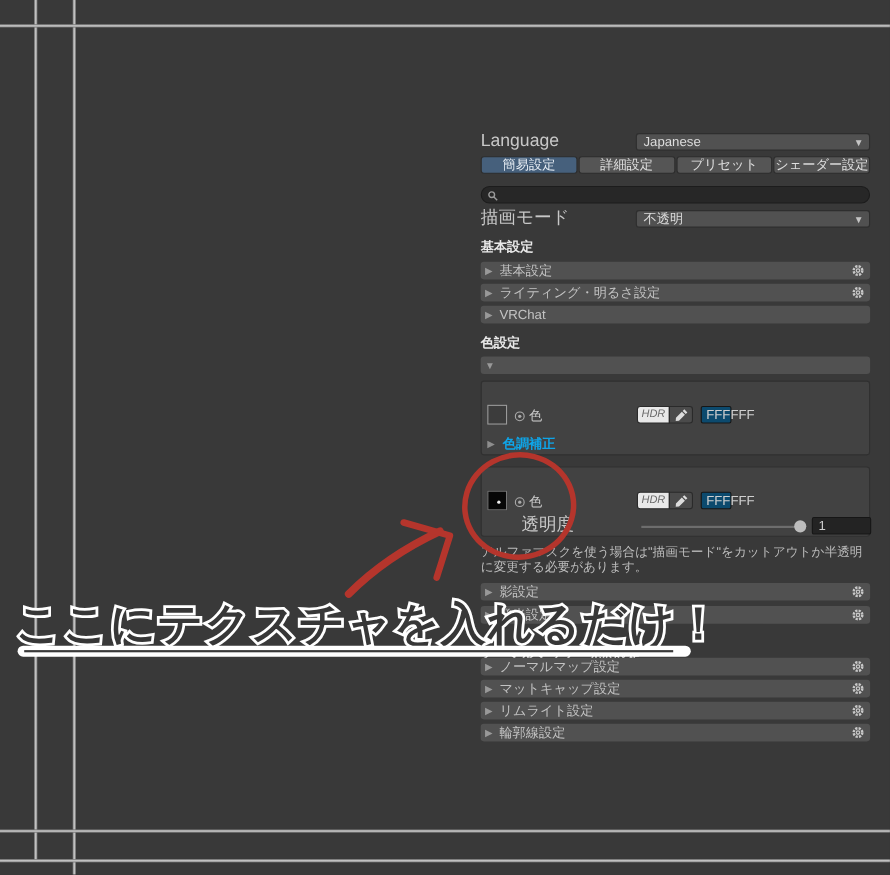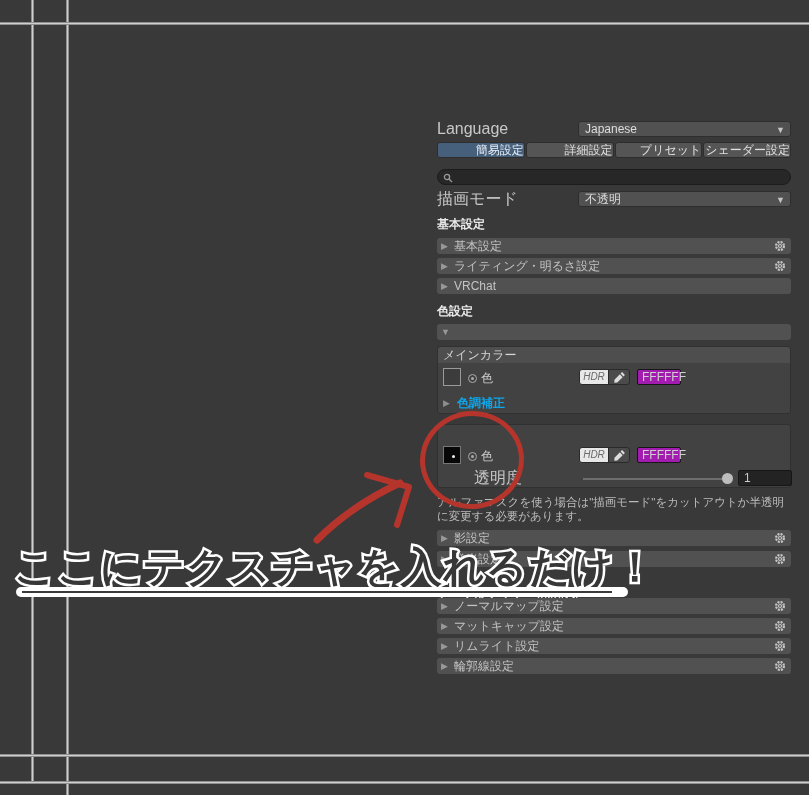--- a/index.html
+++ b/index.html
@@ -29,21 +29,21 @@
     background:#515151;border:1px solid #2e2e2e;border-radius:3px;
     color:#dddddd;line-height:14px;padding-left:6px;font-size:12px;
   }
   .dropdown .dd-arrow{
     position:absolute;right:5px;top:1px;font-size:9px;color:#c4c4c4;line-height:14px;
   }
 
   .tabs{position:absolute;left:0;top:21px;width:354px;height:16px;display:flex;gap:1px;}
   .tab{
     flex:1;background:#555555;border:1px solid #2d2d2d;border-radius:3px;
-    color:#e0e0e0;text-align:right;line-height:14px;font-size:12px;
+    color:#e0e0e0;text-align:center;line-height:14px;font-size:12px;
   }
   .tab.selected{background:#46607c;color:#e8eef5;}
 
   .searchbox{
     position:absolute;left:0;top:48px;width:354px;height:16px;box-sizing:border-box;
     background:#272727;border:1px solid #1c1c1c;border-radius:8px;
   }
   .searchbox svg{position:absolute;left:5px;top:3px;}
 
   .boldheader{position:absolute;font-weight:bold;color:#e9e9e9;font-size:12px;}
@@ -79,22 +79,22 @@
     position:absolute;left:141px;top:1px;width:30px;height:16px;box-sizing:border-box;
     background:#e8e8e8;border:1px solid #2a2a2a;border-radius:3px 0 0 3px;
     color:#6b6b6b;font-size:10px;text-align:center;line-height:14px;font-style:italic;
   }
   .picker-btn{
     position:absolute;left:170px;top:1px;width:22px;height:16px;box-sizing:border-box;
     background:#4b4b4b;border:1px solid #2a2a2a;border-radius:0 3px 3px 0;
   }
   .picker-btn svg{position:absolute;left:4px;top:1px;}
   .hex-field{
-    position:absolute;left:199px;top:1px;width:44px;height:16px;box-sizing:border-box;
-    background:#a21caf;border:1px solid #161616;border-radius:2px;
+    position:absolute;left:199px;top:1px;width:28px;height:16px;box-sizing:border-box;
+    background:#0c4a6e;border:1px solid #161616;border-radius:2px;
     color:#cfcfcf;line-height:14px;padding-left:4px;font-size:12px;
   }
 
   .tone-row{position:absolute;left:0;height:16px;}
   .tone-row .fold{position:absolute;left:5px;top:0;font-size:9px;color:#8d8d8d;line-height:16px;}
   .tone-row .tone-label{position:absolute;left:19px;top:0;font-weight:bold;color:#0ea5e9;line-height:16px;}
 
   .slider-track{position:absolute;left:145px;top:8px;width:146px;height:2px;background:#6d6d6d;}
   .slider-handle{position:absolute;left:284px;top:3px;width:11px;height:11px;background:#bdbdbd;border-radius:50%;}
   .value-field{
@@ -194,21 +194,20 @@
     <span class="bar-label">VRChat</span>
   </div>
 
   <div class="boldheader" style="left:0;top:182px;">色設定</div>
 
   <div class="bar" style="top:203px;">
     <span class="fold">▼</span>
   </div>
 
   <div class="groupbox" style="top:225px;height:68px;">
-    <div class="gb-header">メインカラー</div>
     <div class="abs" style="left:0;top:21px;width:352px;height:20px;">
       <div class="swatch swatch1"></div>
       <div class="color-label"><span class="ring"></span><span>色</span></div>
       <div class="hdr-btn">HDR</div>
       <div class="picker-btn">
         <svg width="13" height="13" viewBox="0 0 14 14">
             <path d="M9.8 1.2 L12.8 4.2 L11.2 5.8 L8.2 2.8 Z M7.4 3.6 L10.4 6.6 L4.6 12.4 L1.4 12.6 L1.6 9.4 Z" fill="#dddddd"></path>
           </svg>
       </div>
       <div class="hex-field">FFFFFF</div>

